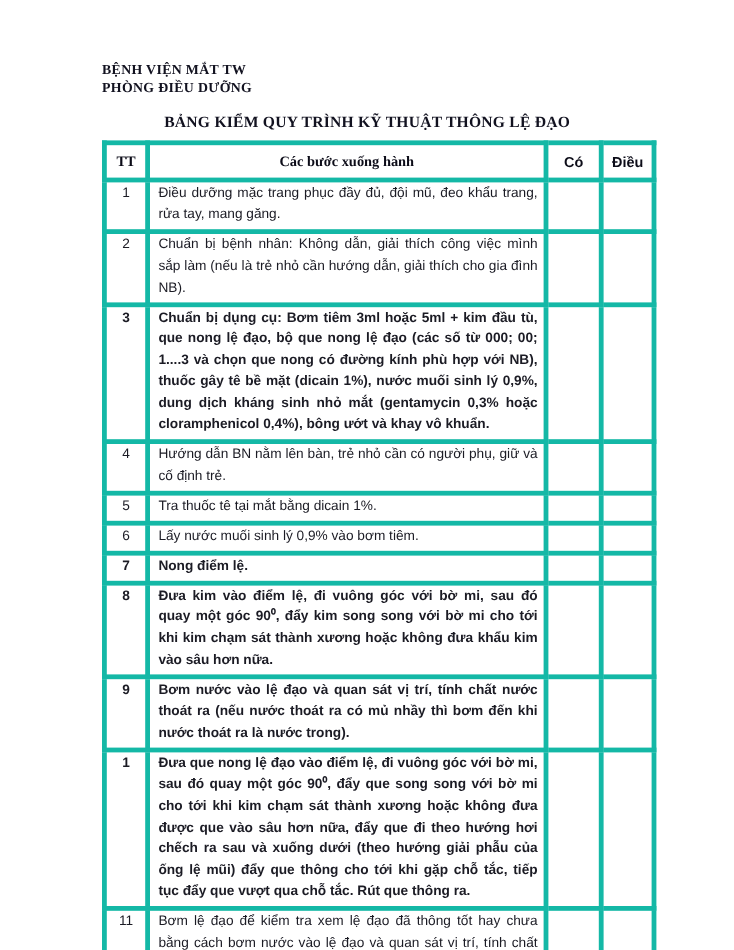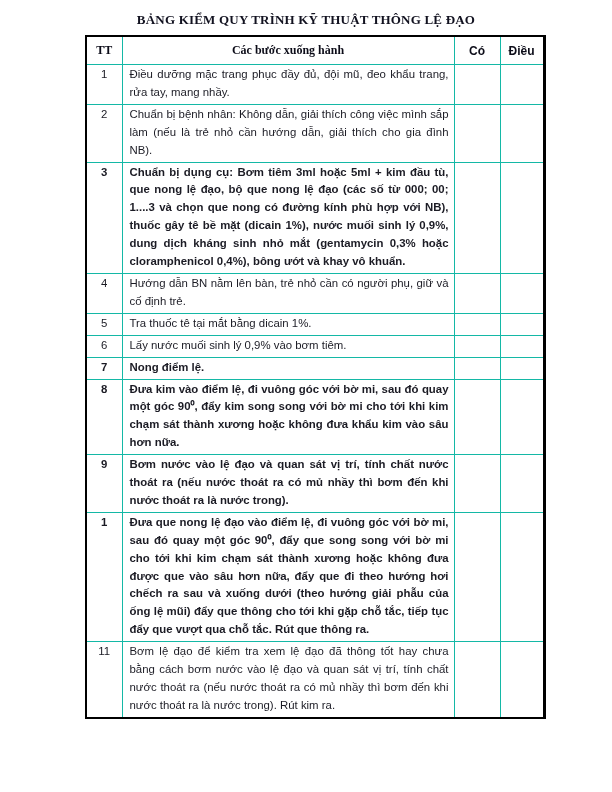--- a/index.html
+++ b/index.html
@@ -45,21 +45,21 @@
     table-layout: fixed;
     border-collapse: collapse;
     border: 2px solid #000000;
     border-right-width: 3px;
   }
   .checklist col.col-tt    { width: 36px; }
   .checklist col.col-step  { width: 332px; }
   .checklist col.col-yes   { width: 46px; }
   .checklist col.col-no    { width: 44px; }
   .checklist th, .checklist td {
-    border: 1px solid #14b8a6;
+    border: 4px solid #14b8a6;
     vertical-align: top;
   }
   .checklist thead th {
     height: 25px;
     vertical-align: middle;
     text-align: center;
     font-weight: bold;
     font-size: 12px;
     padding: 1px 2px;
     color: #0c0c18;
@@ -85,20 +85,24 @@
   }
   .checklist tr.bold td {
     font-weight: bold;
   }
 </style>
 </head>
 <body>
 
 <div class="page">
 
+  <div class="org">
+    <div>BỆNH VIỆN MẮT TW</div>
+    <div>PHÒNG ĐIỀU DƯỠNG</div>
+  </div>
 
   <div class="title">BẢNG KIỂM QUY TRÌNH KỸ THUẬT THÔNG LỆ ĐẠO</div>
 
   <table class="checklist">
     <colgroup>
       <col class="col-tt">
       <col class="col-step">
       <col class="col-yes">
       <col class="col-no">
     </colgroup>
@@ -106,21 +110,21 @@
       <tr>
         <th class="serif">TT</th>
         <th class="serif">Các bước xuống hành</th>
         <th class="sans">Có</th>
         <th class="sans">Điều</th>
       </tr>
     </thead>
     <tbody>
         <tr>
           <td class="tt">1</td>
-          <td class="step">Điều dưỡng mặc trang phục đầy đủ, đội mũ, đeo khẩu trang, rửa tay, mang nhầy.</td>
+          <td class="step">Điều dưỡng mặc trang phục đầy đủ, đội mũ, đeo khẩu trang, rửa tay, mang găng.</td>
           <td class="chk"></td>
           <td class="chk"></td>
         </tr>
         <tr>
           <td class="tt">2</td>
           <td class="step">Chuẩn bị bệnh nhân: Không dẫn, giải thích công việc mình sắp làm (nếu là trẻ nhỏ cần hướng dẫn, giải thích cho gia đình NB).</td>
           <td class="chk"></td>
           <td class="chk"></td>
         </tr>
         <tr class="bold">

